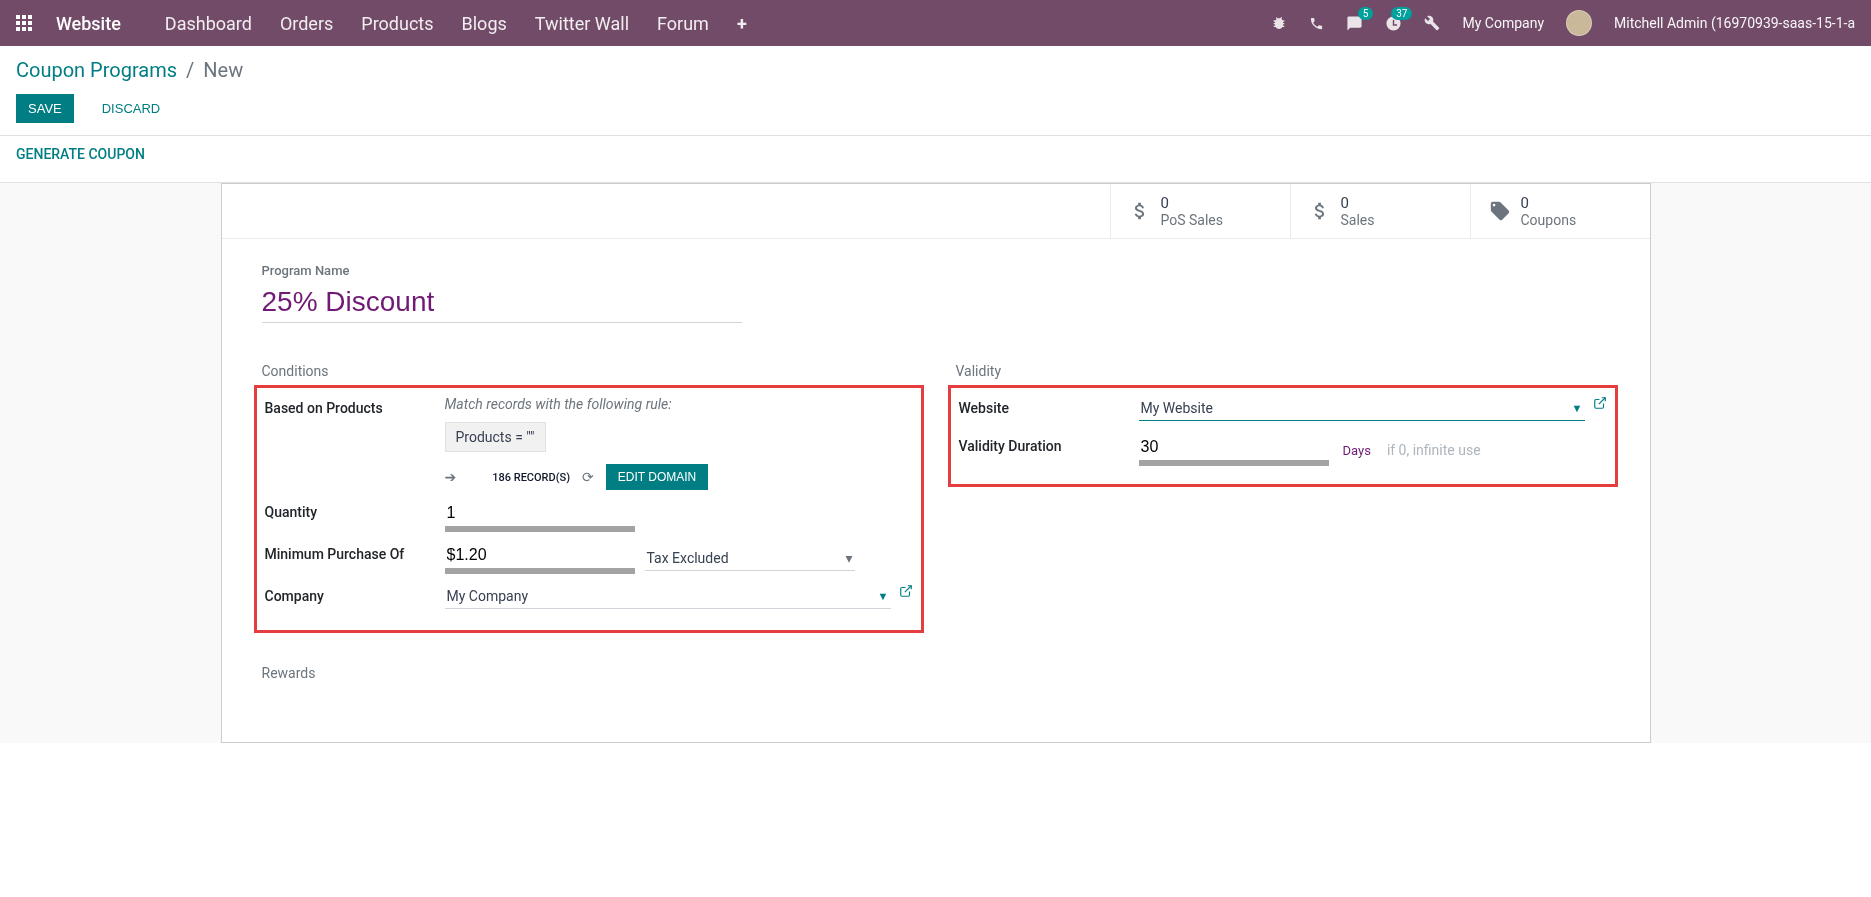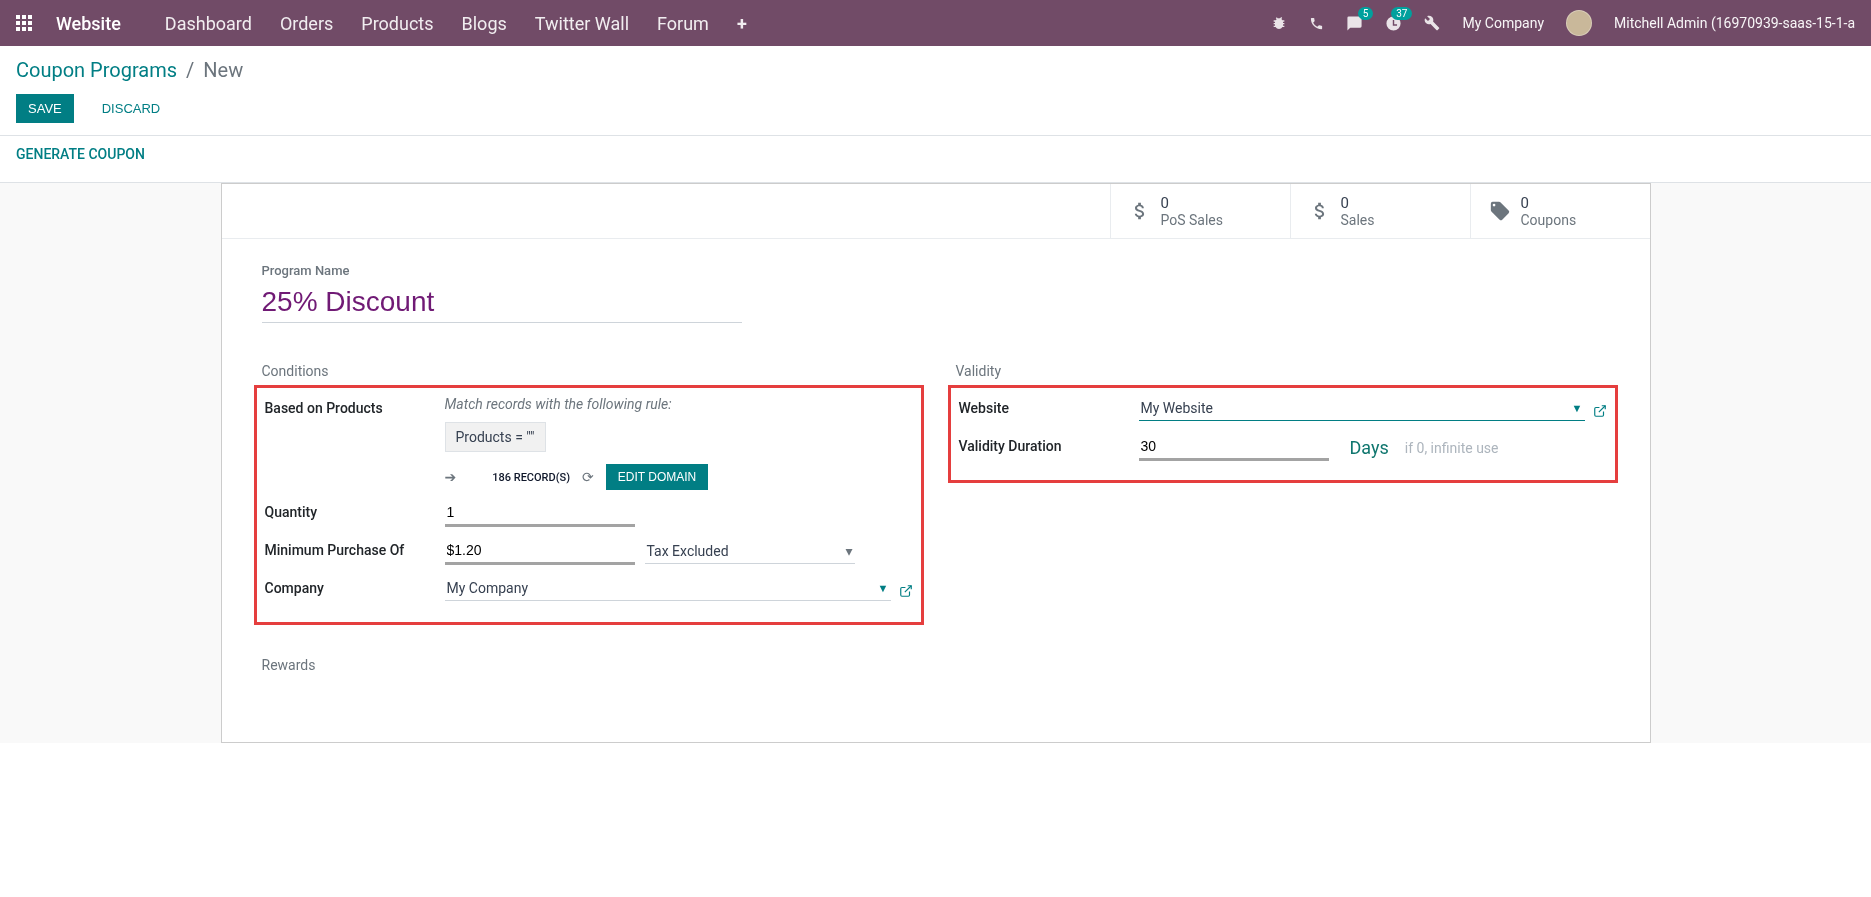--- a/index.html
+++ b/index.html
@@ -64,31 +64,31 @@
 .field-label { width: 180px; font-weight: 500; color: #212529; font-size: 14px; padding-top: 4px; flex-shrink: 0; }
 .field-value { flex: 1; }
 
 .match-text { color: #6c757d; font-size: 14px; margin-bottom: 10px; font-style: italic; }
 .domain-chip { display: inline-block; background: #f1f1f1; border: 1px solid #dee2e6; padding: 6px 10px; font-size: 14px; margin-bottom: 12px; }
 .domain-actions { display: flex; align-items: center; gap: 12px; }
 .records-link { color: #0f172a; font-size: 11px; font-weight: 500; cursor: pointer; margin-left: 24px; }
 .refresh-icon { color: #6c757d; cursor: pointer; }
 .btn-edit-domain { background: #017e84; color: #fff; padding: 6px 12px; font-size: 12px; font-weight: 500; border: none; cursor: pointer; }
 
-.text-input { border: none; border-bottom: 3px solid #a3a3a3; padding: 4px 2px; font-size: 14px; outline: none; width: 190px; background: transparent; }
+.text-input { border: none; border-bottom: 6px solid #a3a3a3; padding: 4px 2px; font-size: 16px; outline: none; width: 190px; background: transparent; }
 .select-wrap { display: inline-flex; align-items: center; border-bottom: 1px solid #ced4da; padding: 4px 2px; font-size: 14px; min-width: 200px; justify-content: space-between; cursor: pointer; }
 .select-wide { flex: 1; min-width: 300px; }
 .caret-icon { color: #017e84; font-size: 11px; margin-left: 6px; }
 .ext-link-icon { color: #017e84; cursor: pointer; margin-left: 8px; }
 
 .hint-text { color: #adb5bd; font-size: 14px; margin-left: 6px; }
-.days-label { font-size: 18px; color: #0f766e; margin-left: 11px; }
+.days-label { font-size: 13px; color: #701a75; margin-left: 4px; }
 
 .field-row-inline { display: flex; align-items: center; gap: 10px; }
-.m2o-wrap { display:flex; align-items:flex-end; flex:1; }
+.m2o-wrap { display:flex; align-items:flex-start; flex:1; }
 
 .rewards-title { margin-top: 40px; color: #6c757d; font-size: 14px; }
 </style>
 </head>
 <body>
 
 <div class="navbar">
   <div class="nav-left">
     <div class="nav-apps-icon">
       <span></span>

